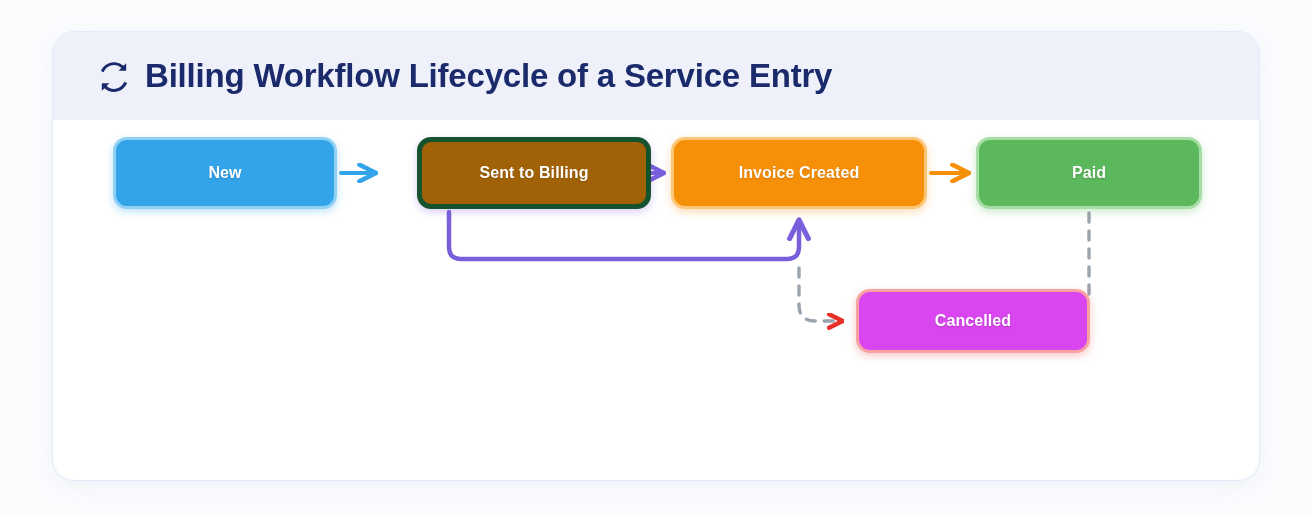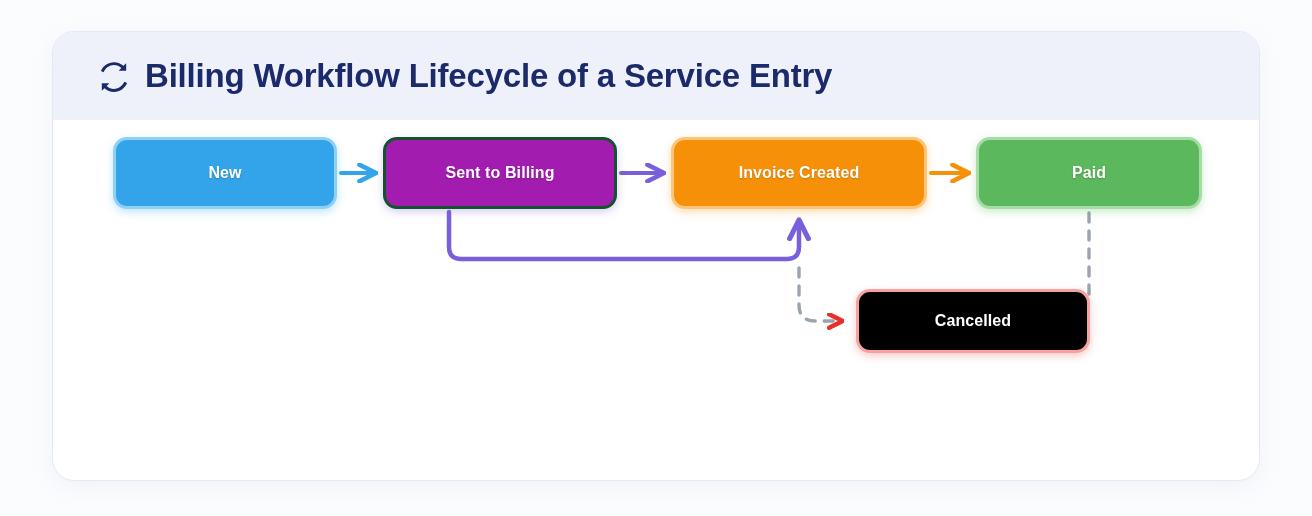--- a/index.html
+++ b/index.html
@@ -90,36 +90,37 @@
     text-shadow: 0 1px 2px rgba(0,0,0,0.18);
     white-space: nowrap;
     z-index: 3;
   }
   .node-new {
     background: #33a4ea;
     border: 3px solid #8fd0f5;
     box-shadow: 0 3px 9px rgba(51,164,234,0.30);
   }
   .node-sent {
-    background: #a21caf;
-    border: 3px solid #14532d;
+    background: #a16207;
+    border: 5px solid #14532d;
     box-shadow: 0 3px 9px rgba(122,95,220,0.30);
+    margin-left: 34px;
   }
   .node-invoice {
     background: #f79009;
     border: 3px solid #fbc676;
     box-shadow: 0 3px 9px rgba(247,144,9,0.30);
   }
   .node-paid {
     background: #5cb85c;
     border: 3px solid #a5dda5;
     box-shadow: 0 3px 9px rgba(92,184,92,0.30);
   }
   .node-cancelled {
-    background: #000000;
+    background: #d946ef;
     border: 3px solid #f7a1a1;
     box-shadow: 0 3px 9px rgba(239,74,74,0.30);
   }
 </style>
 </head>
 <body>
 
 <div id="card">
 
   <div id="card-header">

